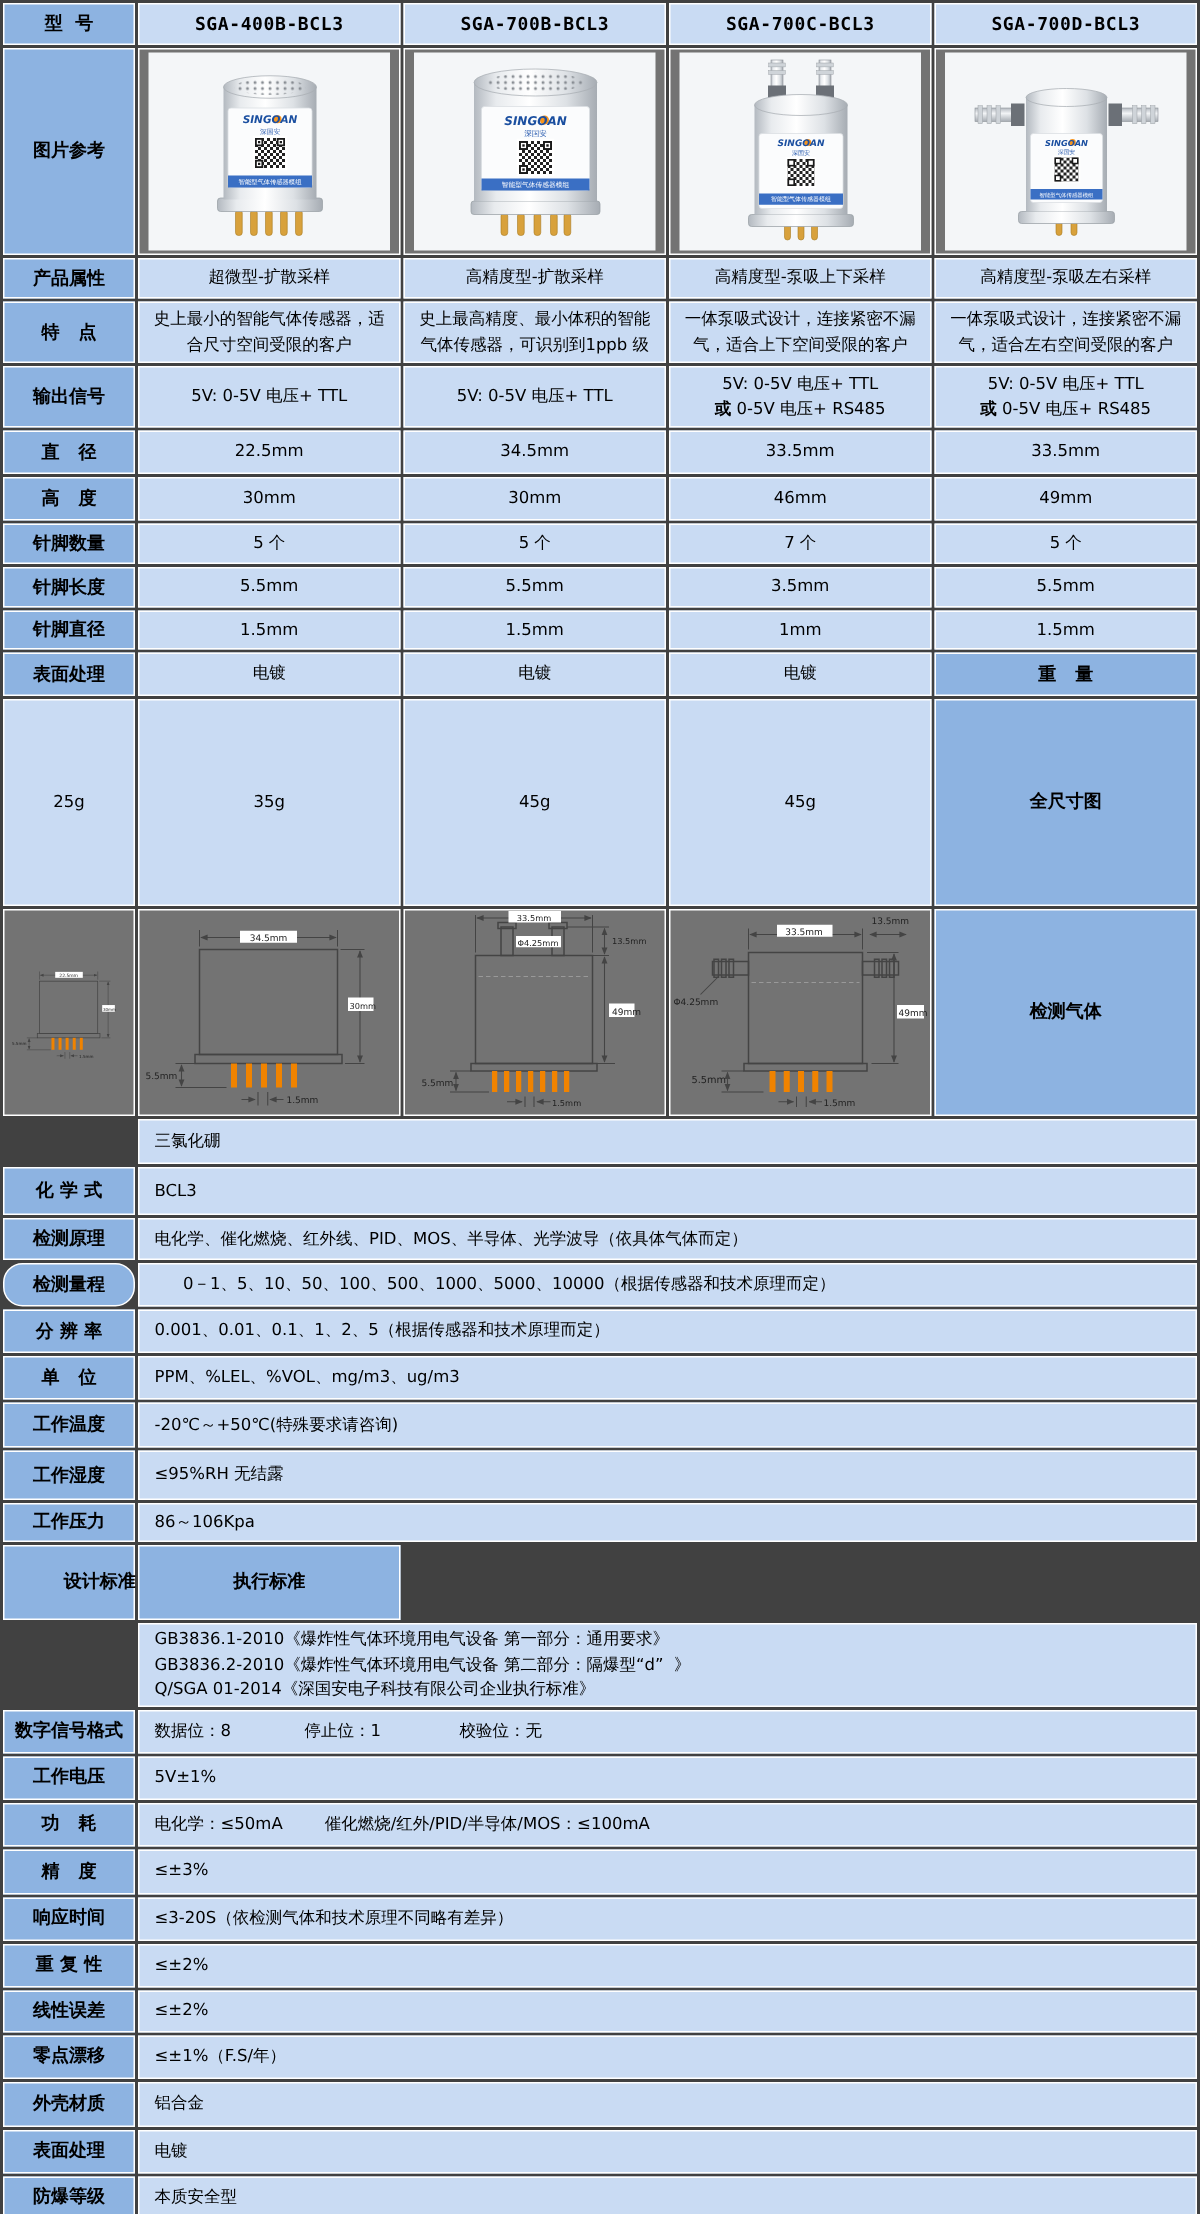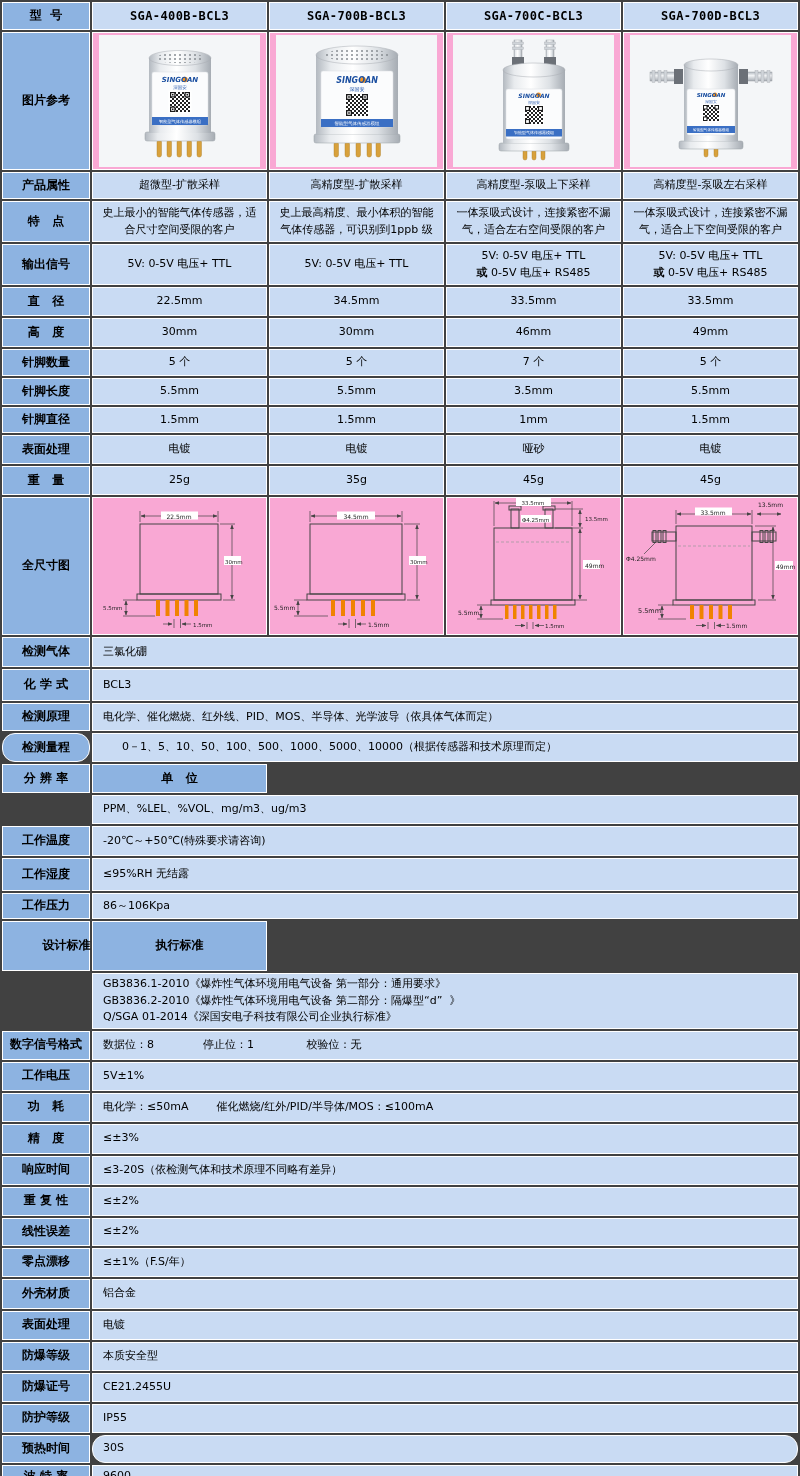--- a/index.html
+++ b/index.html
@@ -7,21 +7,21 @@
   #grid{display:grid;grid-template-columns:88px 175px 175px 175px 175px;gap:2px;
         background:#414141;padding:2px;width:800px;box-sizing:border-box;}
   .lbl{background:#8db3e1;border:1px solid #fff;display:flex;align-items:center;justify-content:center;
        font-weight:bold;font-size:12px;text-align:center;line-height:1.3;padding:2px;box-sizing:border-box;
        white-space:pre;}
   .cell{background:#c9dbf3;border:1px solid #fff;box-sizing:border-box;}
   .model{display:flex;align-items:center;justify-content:center;font-weight:bold;font-size:12px;
          font-family:"DejaVu Sans Mono","Liberation Mono",monospace;letter-spacing:.4px;}
   .val{display:flex;flex-direction:column;align-items:center;justify-content:center;
        font-size:11px;text-align:center;padding:3px 8px;line-height:1.5;}
-  .white{background:#f9a8d4;display:flex;align-items:center;justify-content:center;overflow:hidden;}
+  .white{background:#737373;display:flex;align-items:center;justify-content:center;overflow:hidden;}
   .wide{grid-column:2/6;display:flex;flex-direction:column;justify-content:center;
         font-size:11px;padding:2px 10px;line-height:1.5;white-space:pre-wrap;}
   .wide div{white-space:pre-wrap;}
   svg{display:block;}
   svg text{font-family:"DejaVu Sans","Liberation Sans",sans-serif;}
   b{font-weight:bold;}
 </style>
 </head>
 <body>
 
@@ -282,24 +282,24 @@
       <div>高精度型-泵吸左右采样</div>
     </div>
     <div class="lbl" style="min-height: 41px;">特   点</div>
     <div class="cell val" style="min-height: 41px;">
       <div>史上最小的智能气体传感器，适合尺寸空间受限的客户</div>
     </div>
     <div class="cell val" style="min-height: 41px;">
       <div>史上最高精度、最小体积的智能气体传感器，可识别到1ppb 级</div>
     </div>
     <div class="cell val" style="min-height: 41px;">
+      <div>一体泵吸式设计，连接紧密不漏气，适合上下空间受限的客户</div>
+    </div>
+    <div class="cell val" style="min-height: 41px;">
       <div>一体泵吸式设计，连接紧密不漏气，适合左右空间受限的客户</div>
-    </div>
-    <div class="cell val" style="min-height: 41px;">
-      <div>一体泵吸式设计，连接紧密不漏气，适合上下空间受限的客户</div>
     </div>
     <div class="lbl" style="min-height: 34px;">输出信号</div>
     <div class="cell val" style="min-height: 34px;">
       <div>5V: 0-5V 电压+ TTL</div>
     </div>
     <div class="cell val" style="min-height: 34px;">
       <div>5V: 0-5V 电压+ TTL</div>
     </div>
     <div class="cell val" style="min-height: 34px;">
       <div>5V: 0-5V 电压+ TTL</div>
@@ -373,23 +373,20 @@
     </div>
     <div class="cell val" style="min-height: 26px;">
       <div>1.5mm</div>
     </div>
     <div class="lbl" style="min-height: 29px;">表面处理</div>
     <div class="cell val" style="min-height: 29px;">
       <div>电镀</div>
     </div>
     <div class="cell val" style="min-height: 29px;">
       <div>电镀</div>
-    </div>
-    <div class="cell val" style="min-height: 29px;">
-      <div>哑砂</div>
     </div>
     <div class="cell val" style="min-height: 29px;">
       <div>电镀</div>
     </div>
     <div class="lbl" style="min-height: 29px;">重   量</div>
     <div class="cell val" style="min-height: 29px;">
       <div>25g</div>
     </div>
     <div class="cell val" style="min-height: 29px;">
       <div>35g</div>
@@ -568,20 +565,21 @@
 </div>
     <div class="lbl" style="min-height: 30px;">检测气体</div>
     <div class="cell wide" style="min-height: 30px;">三氯化硼</div>
     <div class="lbl" style="min-height: 32px;">化 学 式</div>
     <div class="cell wide" style="min-height: 32px;">BCL3</div>
     <div class="lbl" style="min-height: 28px;">检测原理</div>
     <div class="cell wide" style="min-height: 28px;">电化学、催化燃烧、红外线、PID、MOS、半导体、光学波导（依具体气体而定）</div>
     <div class="lbl" style="min-height: 29px; border-radius: 13px;">检测量程</div>
     <div class="cell wide" style="min-height: 29px; padding-left: 29px;">0－1、5、10、50、100、500、1000、5000、10000（根据传感器和技术原理而定）</div>
     <div class="lbl" style="min-height: 29px;">分 辨 率</div>
+    <div class="cell wide" style="min-height: 29px;">0.001、0.01、0.1、1、2、5（根据传感器和技术原理而定）</div>
     <div class="lbl" style="min-height: 29px;">单   位</div>
     <div class="cell wide" style="min-height: 29px;">PPM、%LEL、%VOL、mg/m3、ug/m3</div>
     <div class="lbl" style="min-height: 30px;">工作温度</div>
     <div class="cell wide" style="min-height: 30px;">-20℃～+50℃(特殊要求请咨询)</div>
     <div class="lbl" style="min-height: 33px;">工作湿度</div>
     <div class="cell wide" style="min-height: 33px;">≤95%RH 无结露</div>
     <div class="lbl" style="min-height: 26px;">工作压力</div>
     <div class="cell wide" style="min-height: 26px;">86～106Kpa</div>
     <div class="lbl" style="min-height: 40px; padding-left: 43px;">设计标准</div>
     <div class="lbl" style="min-height: 50px;">执行标准</div>

